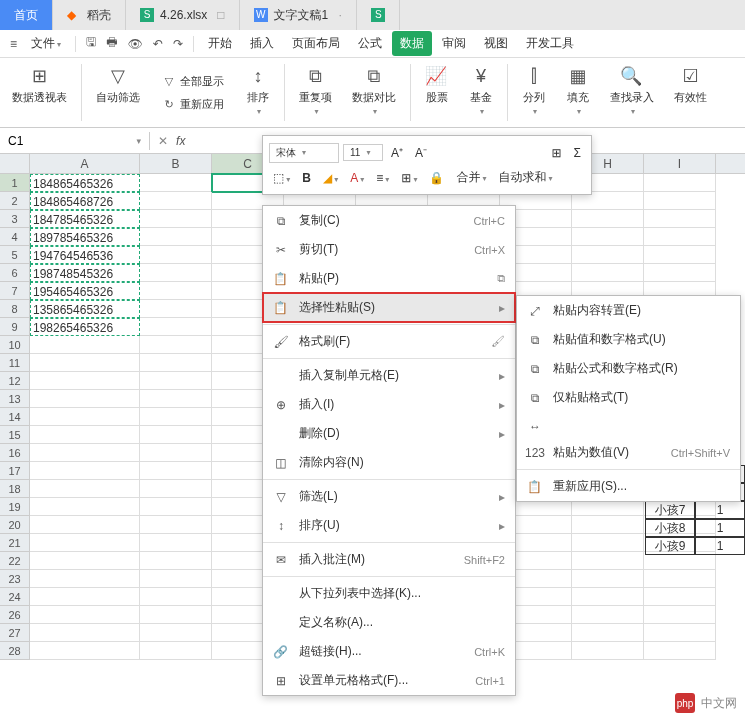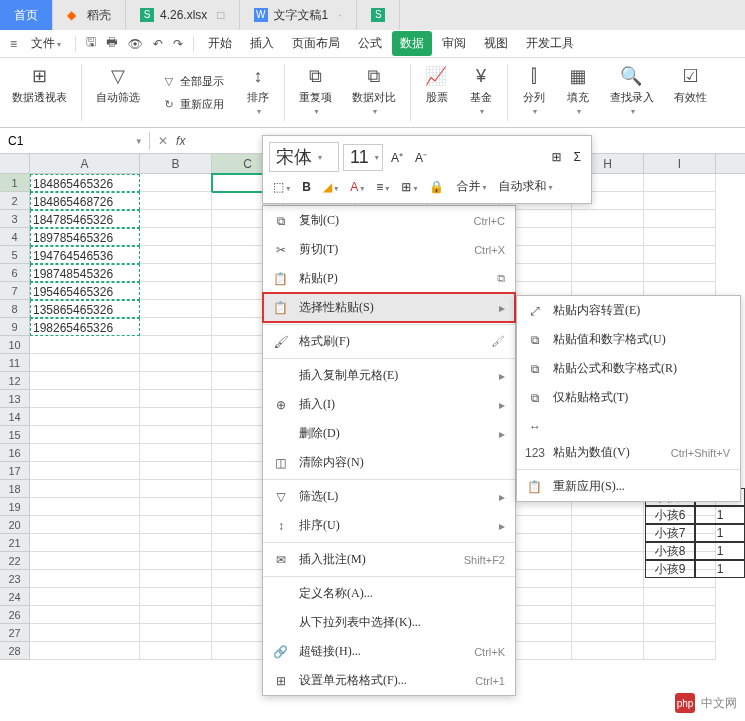--- a/index.html
+++ b/index.html
@@ -25,48 +25,48 @@
 .ribbon-icon { width: 24px; height: 24px; display: flex; align-items: center; justify-content: center; font-size: 18px; color: #555; }
 .ribbon-icon-sm { width: 14px; height: 14px; display: inline-flex; align-items: center; justify-content: center; color: #555; }
 
 .formula-bar { height: 26px; display: flex; align-items: center; border-bottom: 1px solid #ccc; }
 .name-box { width: 150px; border-right: 1px solid #ccc; padding: 2px 8px; display: flex; align-items: center; justify-content: space-between;}
 .name-box input { border: none; width: 100%; font-size: 12px; outline: none; }
 .fx-area { display: flex; align-items: center; gap: 8px; padding: 0 8px; }
 
 .mini-toolbar { position: absolute; left: 262px; top: 135px; background: #fff; border: 1px solid #bbb; box-shadow: 0 2px 8px rgba(0,0,0,0.2); padding: 4px; z-index: 100; width: 330px; }
 .mini-row { display: flex; align-items: center; gap: 4px; padding: 2px; }
-.mini-ctrl { border: 1px solid #ccc; padding: 2px 6px; font-size: 18px; display: flex; align-items: center; gap: 4px; }
+.mini-ctrl { border: 1px solid #ccc; padding: 2px 6px; font-size: 10px; display: flex; align-items: center; gap: 4px; }
 .mini-btn { padding: 2px 4px; cursor: pointer; }
 
 .context-menu { position: absolute; left: 262px; top: 205px; width: 254px; background: #fff; border: 1px solid #bbb; box-shadow: 0 2px 8px rgba(0,0,0,0.2); z-index: 99; }
 .ctx-item { display: flex; align-items: center; padding: 6px 10px; gap: 10px; cursor: pointer; position: relative; }
 .ctx-item.highlighted { background: #e8e8e8; outline: 2px solid #d33; outline-offset: -1px; }
 .ctx-icon { width: 16px; display: inline-flex; justify-content: center; color: #555; }
-.ctx-label { flex: 1; font-family: Liberation Serif, serif; }
+.ctx-label { flex: 1; }
 .ctx-shortcut { color: #888; font-size: 11px; }
 .ctx-arrow { color: #888; }
 .ctx-sep { height: 1px; background: #e0e0e0; margin: 2px 0; }
 
 .submenu { position: absolute; left: 516px; top: 295px; width: 225px; background: #fff; border: 1px solid #bbb; box-shadow: 0 2px 8px rgba(0,0,0,0.2); z-index: 101; }
 
 .grid-area { position: relative; }
 .col-headers { height: 20px; display: flex; background: #e8ecef; border-bottom: 1px solid #ccc; }
 .corner { width: 30px; border-right: 1px solid #ccc; }
 .col-h { width: 72px; text-align: center; border-right: 1px solid #ccc; line-height: 20px; font-size: 12px; color: #555; }
 .col-h.sel { background: #d0e0d0; }
 .rows { }
 .row { height: 18px; display: flex; }
 .row-h { width: 30px; text-align: center; background: #e8ecef; border-right: 1px solid #ccc; border-bottom: 1px solid #ccc; line-height: 18px; font-size: 11px; color: #555; }
 .row-h.sel { background: #d0e0d0; }
 .cell { width: 72px; border-right: 1px solid #ddd; border-bottom: 1px solid #ddd; padding: 0 2px; line-height: 18px; font-size: 12px; overflow: hidden; white-space: nowrap; }
 .cell.marching { border: 1px dashed #2a7; }
 .cell.active { outline: 2px solid #2a7; outline-offset: -1px; }
 
-.side-table { position: absolute; right: 0; top: 488px; }
+.side-table { position: absolute; right: 0; top: 465px; }
 .side-table .srow { display: flex; }
 .side-table .scell { width: 50px; height: 18px; border: 1px solid #333; font-size: 12px; text-align: center; line-height: 16px; }
 
 .watermark { position: absolute; right: 8px; bottom: 8px; display: flex; align-items: center; gap: 6px; color: #888; font-size: 12px; }
 .watermark-icon { width: 20px; height: 20px; background: #c33; color: #fff; border-radius: 3px; display: flex; align-items: center; justify-content: center; font-size: 10px; }
 
 .chev::after { content: "▾"; font-size: 8px; color: #888; margin-left: 2px; }
 </style>
 </head>
 <body>
@@ -632,25 +632,25 @@
     </div>
   <div class="ctx-sep"></div>
   <div class="ctx-item">
       <span class="ctx-icon">✉</span>
       <span class="ctx-label">插入批注(M)</span>
       <span class="ctx-shortcut">Shift+F2</span>
     </div>
   <div class="ctx-sep"></div>
   <div class="ctx-item">
       <span class="ctx-icon"></span>
+      <span class="ctx-label">从下拉列表中选择(K)...</span>
+    </div>
+  <div class="ctx-item">
+      <span class="ctx-icon"></span>
       <span class="ctx-label">定义名称(A)...</span>
-    </div>
-  <div class="ctx-item">
-      <span class="ctx-icon"></span>
-      <span class="ctx-label">从下拉列表中选择(K)...</span>
     </div>
   <div class="ctx-item">
       <span class="ctx-icon">🔗</span>
       <span class="ctx-label">超链接(H)...</span>
       <span class="ctx-shortcut">Ctrl+K</span>
     </div>
   <div class="ctx-item">
       <span class="ctx-icon">⊞</span>
       <span class="ctx-label">设置单元格格式(F)...</span>
       <span class="ctx-shortcut">Ctrl+1</span>

